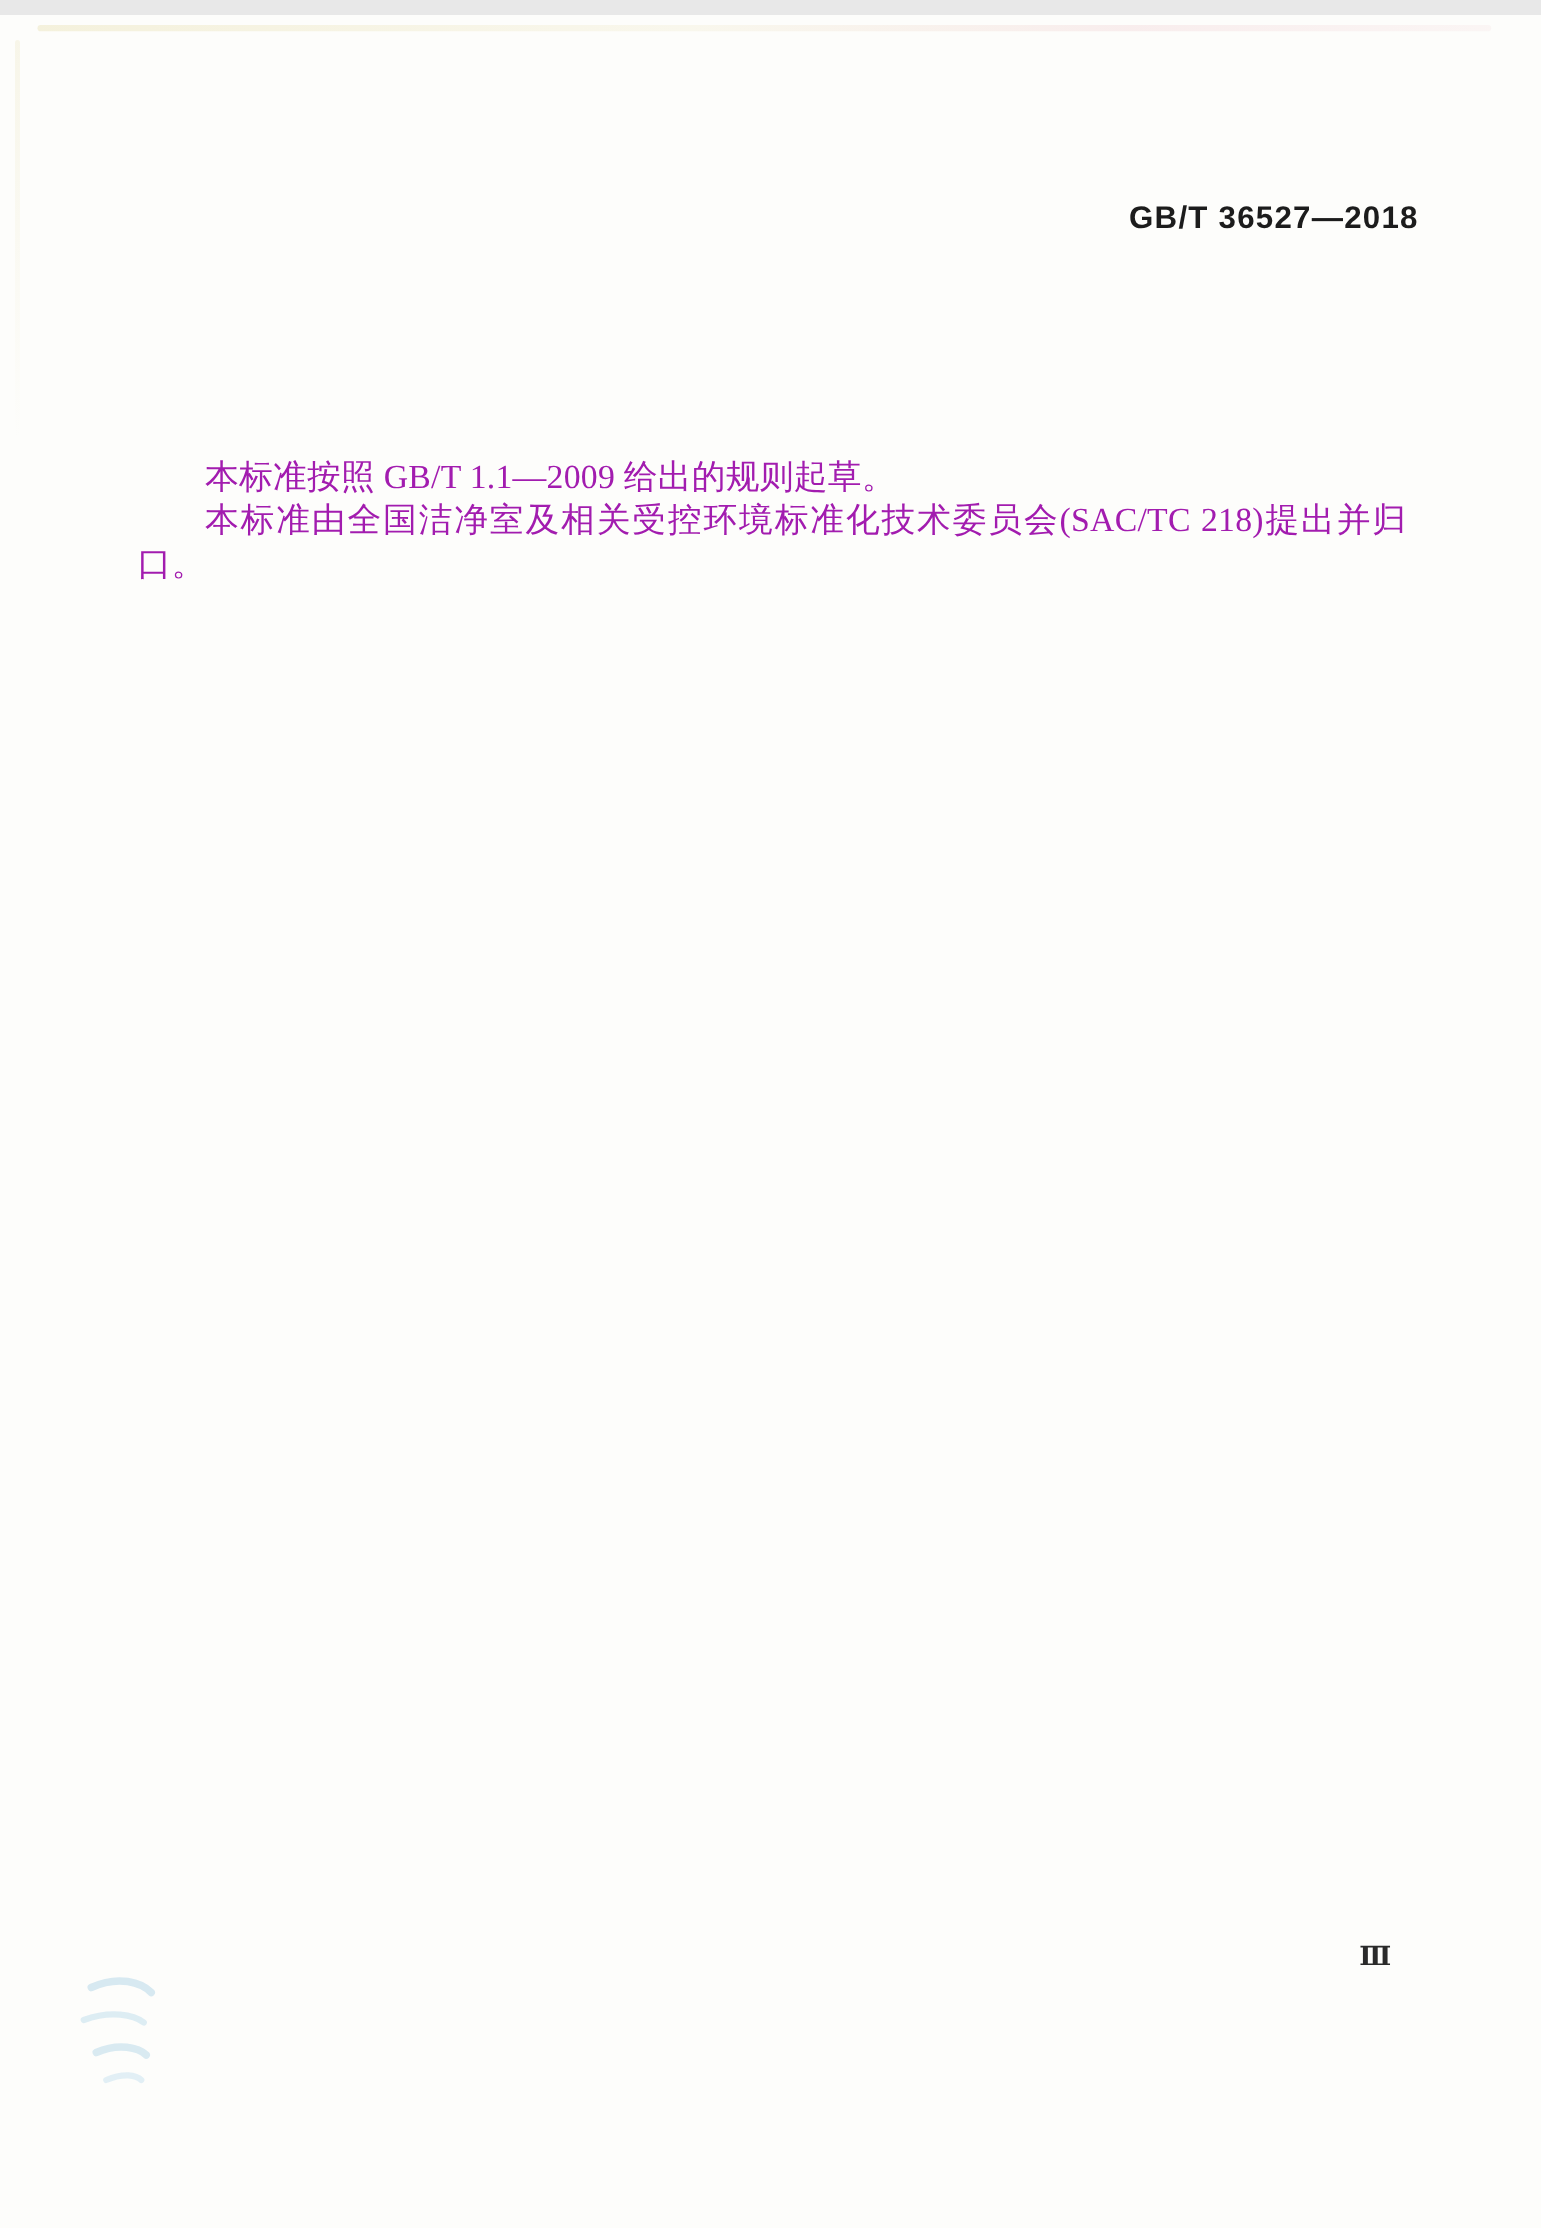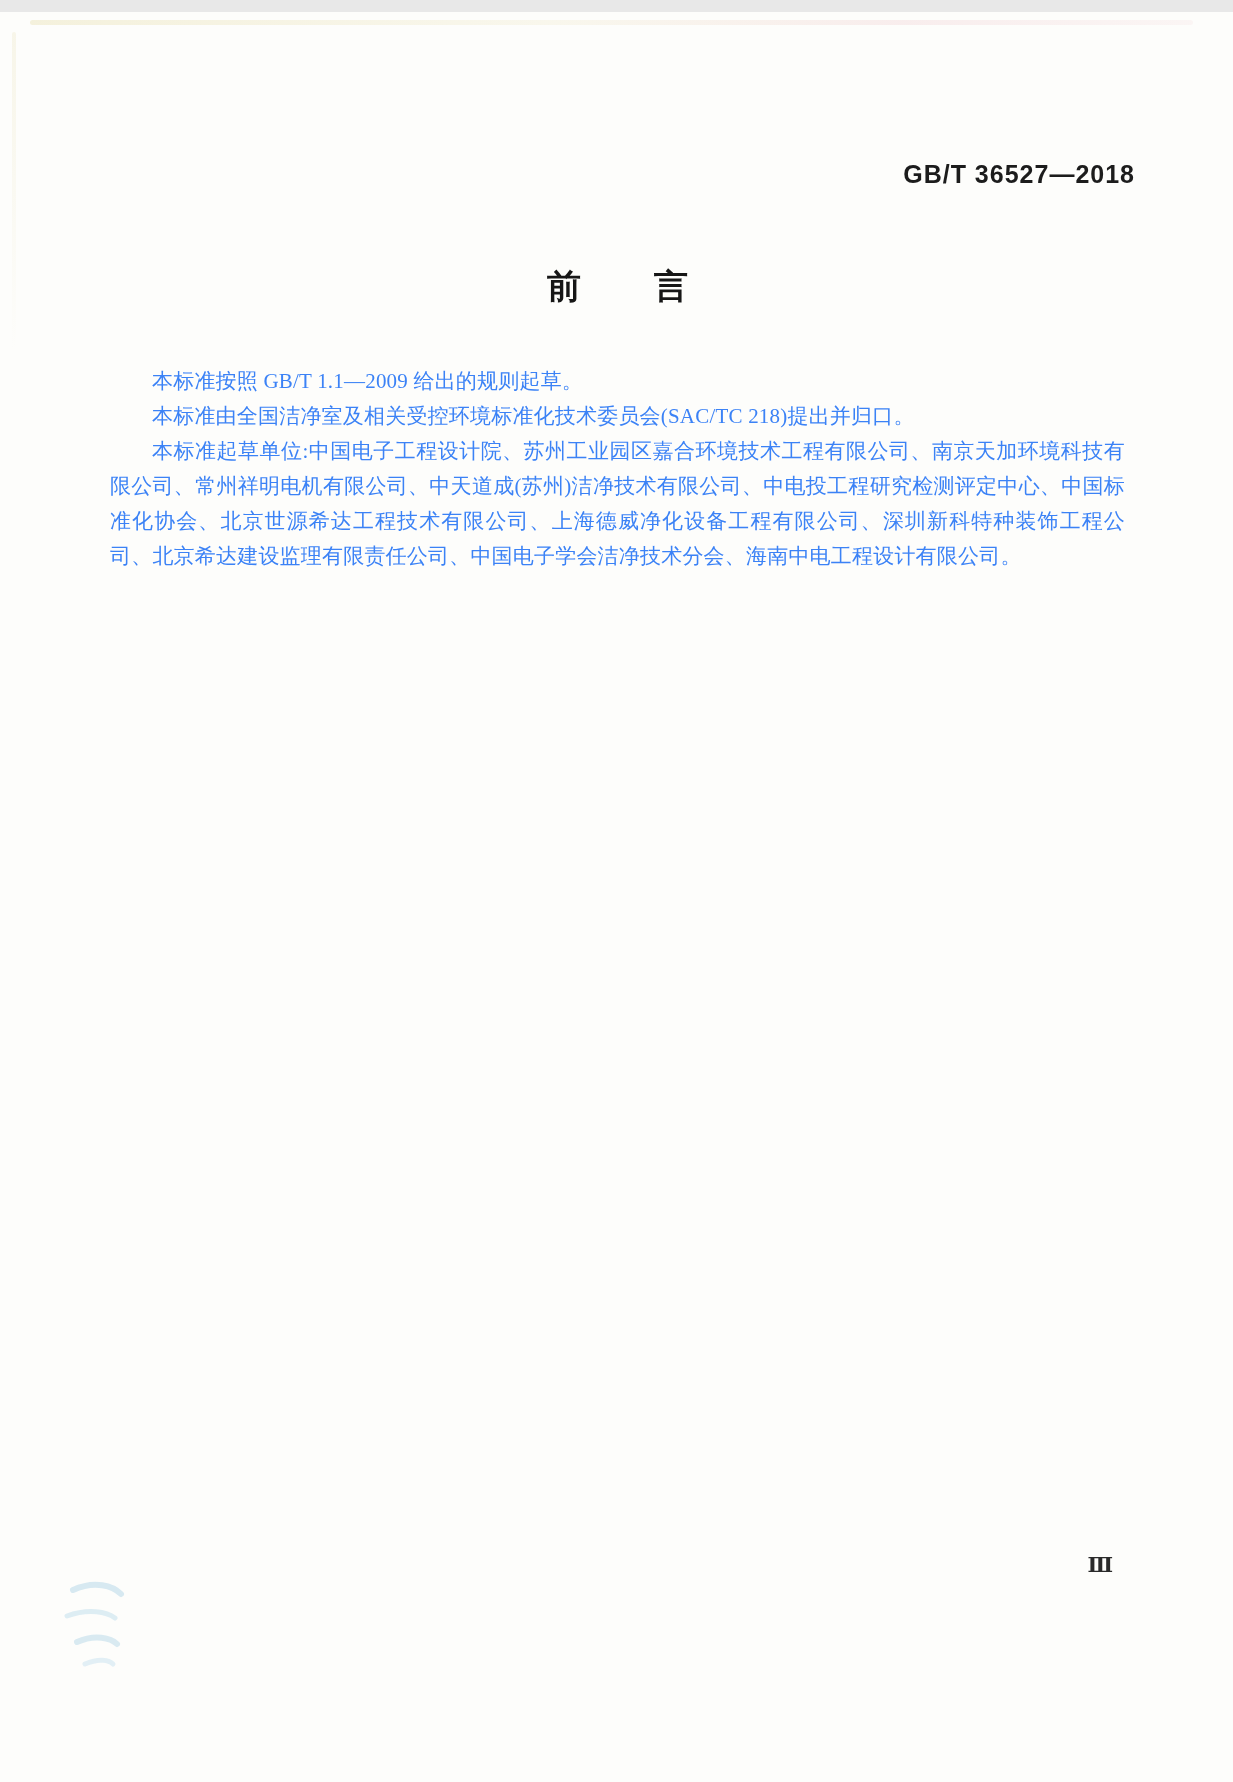--- a/index.html
+++ b/index.html
@@ -63,26 +63,26 @@
     white-space: nowrap;
   }
   .body-block {
     position: absolute;
     top: 352px;
     left: 110px;
     width: 1015px;
   }
   .body-block p {
     margin: 0;
-    font-size: 21px;
+    font-size: 27px;
     line-height: 35px;
     text-align: justify;
     text-indent: 2em;
     letter-spacing: 0.2px;
-    color: #3b82f6;
+    color: #a21caf;
   }
   .page-number {
     position: absolute;
     top: 1540px;
     right: 120px;
     font-weight: 700;
     font-size: 21px;
     color: #2a2a2a;
     font-family: "Liberation Serif", "DejaVu Serif", serif;
   }
@@ -98,26 +98,24 @@
 </head>
 <body>
 
 <div class="page">
 
   <div class="scan-tint-top"></div>
   <div class="scan-tint-left"></div>
 
   <div class="doc-code">GB/T 36527—2018</div>
 
-  <div class="doc-title">前言</div>
 
   <div class="body-block">
     <p>本标准按照 GB/T 1.1—2009 给出的规则起草。</p>
     <p>本标准由全国洁净室及相关受控环境标准化技术委员会(SAC/TC 218)提出并归口。</p>
-    <p>本标准起草单位:中国电子工程设计院、苏州工业园区嘉合环境技术工程有限公司、南京天加环境科技有限公司、常州祥明电机有限公司、中天道成(苏州)洁净技术有限公司、中电投工程研究检测评定中心、中国标准化协会、北京世源希达工程技术有限公司、上海德威净化设备工程有限公司、深圳新科特种装饰工程公司、北京希达建设监理有限责任公司、中国电子学会洁净技术分会、海南中电工程设计有限公司。</p>
   </div>
 
   <div class="page-number">Ⅲ</div>
 
   <svg class="watermark" viewBox="0 0 120 110">
     <path d="M18 18 C 40 8, 58 14, 66 22" fill="none" stroke="#b9d9e9" stroke-width="6" stroke-linecap="round"></path>
     <path d="M12 44 C 34 36, 52 40, 60 46" fill="none" stroke="#c4e0ee" stroke-width="5" stroke-linecap="round"></path>
     <path d="M22 70 C 40 62, 56 66, 62 72" fill="none" stroke="#bcdbea" stroke-width="6" stroke-linecap="round"></path>
     <path d="M30 92 C 44 86, 54 88, 58 92" fill="none" stroke="#cde5f1" stroke-width="5" stroke-linecap="round"></path>
   </svg>

